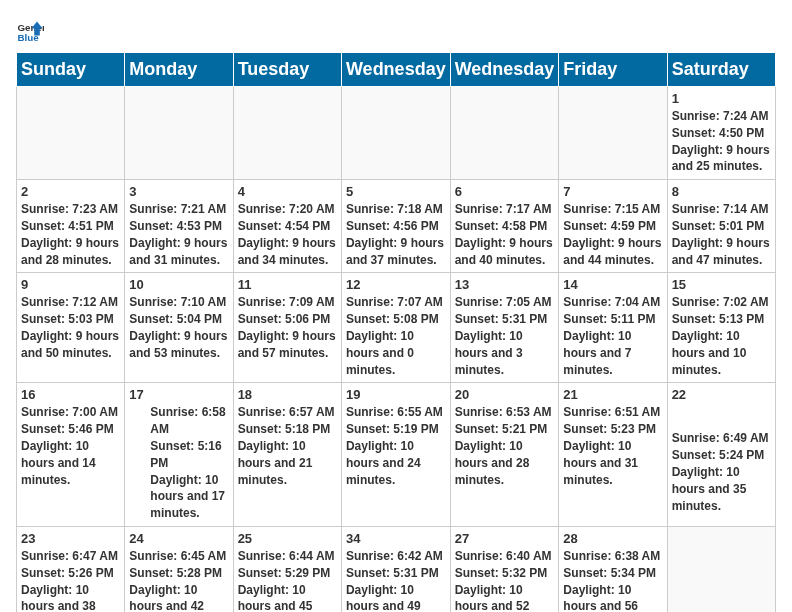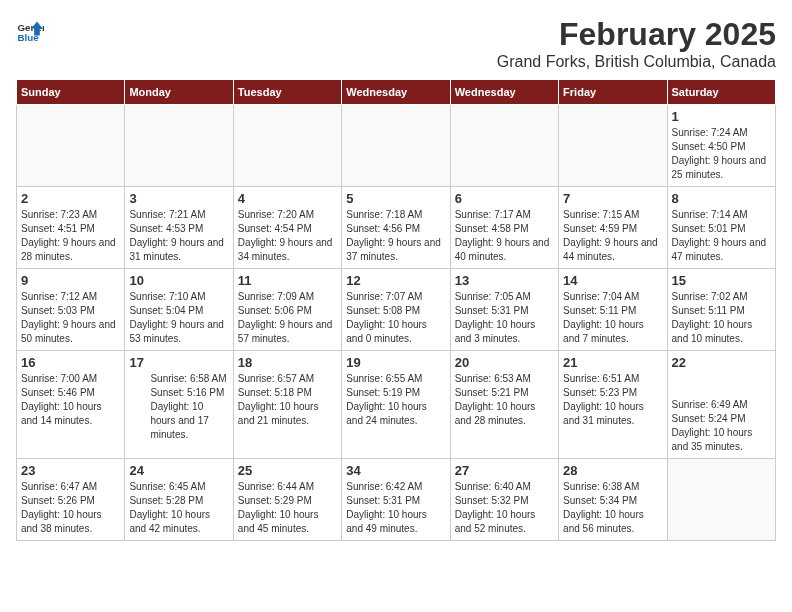--- a/index.html
+++ b/index.html
@@ -35,23 +35,23 @@
     }
     .sub-title {
       font-size: 16px;
       color: #333;
     }
     .calendar {
       width: 100%;
       border-collapse: collapse;
     }
     .calendar thead tr th {
-      background-color: #7f1d1d;
+      background-color: #0369a1;
       color: #fff;
-      font-size: 11px;
+      font-size: 18px;
       font-weight: bold;
       padding: 6px 4px;
       text-align: left;
       border: 1px solid #fff;
     }
     .calendar tbody tr td {
       vertical-align: top;
       border: 1px solid #ccc;
       padding: 4px;
       width: calc(100% / 7);
@@ -63,39 +63,36 @@
     .calendar tbody tr td.empty {
       background: #f9f9f9;
     }
     .day-num {
       font-size: 13px;
       font-weight: bold;
       display: block;
       margin-bottom: 2px;
     }
     .day-info {
-      font-size: 10px;
+      font-size: 12px;
       line-height: 1.4;
       color: #333;
+      font-weight: bold;
     }
   </style>
 </head>
 <body>
 
 <div class="header-area">
   <div class="logo">
     <svg class="logo-icon" viewBox="0 0 40 40" xmlns="http://www.w3.org/2000/svg">
       <text x="2" y="22" font-size="14" font-weight="bold" fill="#333">General</text>
       <text x="2" y="36" font-size="14" font-weight="bold" fill="#1a6db5">Blue</text>
       <polygon points="30,8 38,18 34,18 34,28 26,28 26,18 22,18" fill="#1a6db5"></polygon>
     </svg>
-  </div>
-  <div class="title-area">
-    <div class="main-title">February 2025</div>
-    <div class="sub-title">Grand Forks, British Columbia, Canada</div>
   </div>
 </div>
 
 <table class="calendar">
   <thead>
     <tr>
     <th>Sunday</th>
         <th>Monday</th>
         <th>Tuesday</th>
         <th>Wednesday</th>
@@ -196,21 +193,21 @@
         </td>
         <td>
           <span class="day-num">14</span>
           <div class="day-info" style="white-space: pre-line;">Sunrise: 7:04 AM
 Sunset: 5:11 PM
 Daylight: 10 hours and 7 minutes.</div>
         </td>
         <td>
           <span class="day-num">15</span>
           <div class="day-info" style="white-space: pre-line;">Sunrise: 7:02 AM
-Sunset: 5:11 PM
+Sunset: 5:13 PM
 Daylight: 10 hours and 10 minutes.</div>
         </td>
       </tr>
       <tr>
         <td>
           <span class="day-num">16</span>
           <div class="day-info" style="white-space: pre-line;">Sunrise: 7:00 AM
 Sunset: 5:46 PM
 Daylight: 10 hours and 14 minutes.</div>
         </td>

